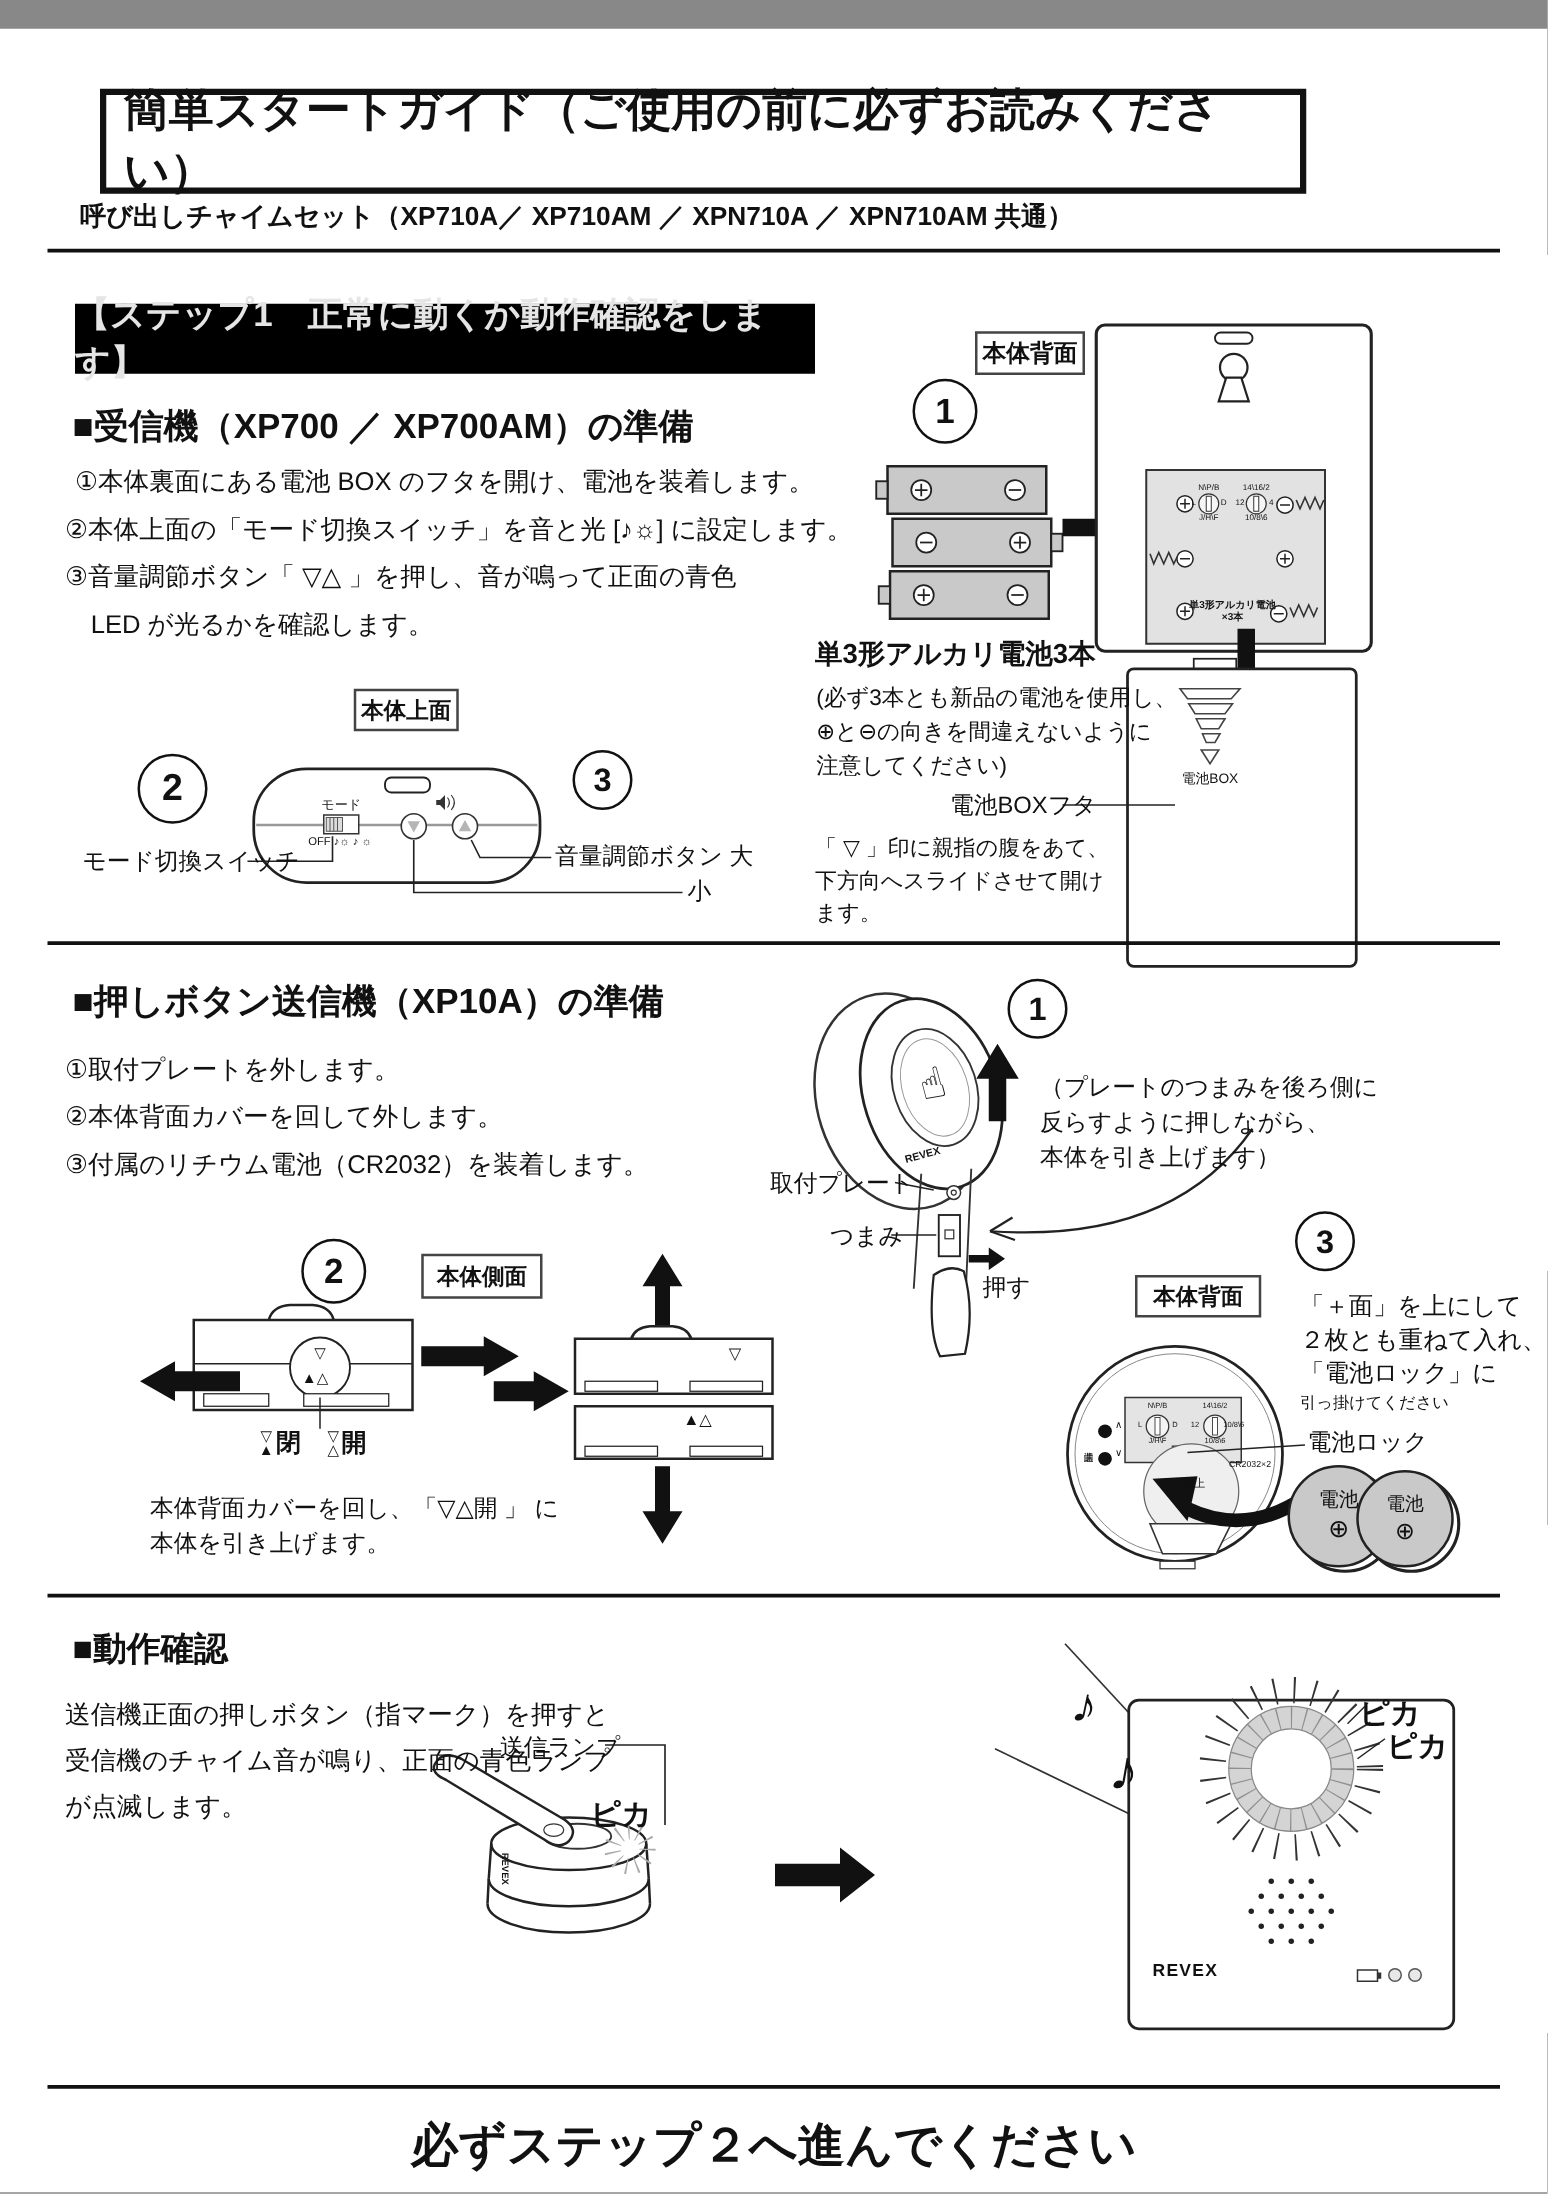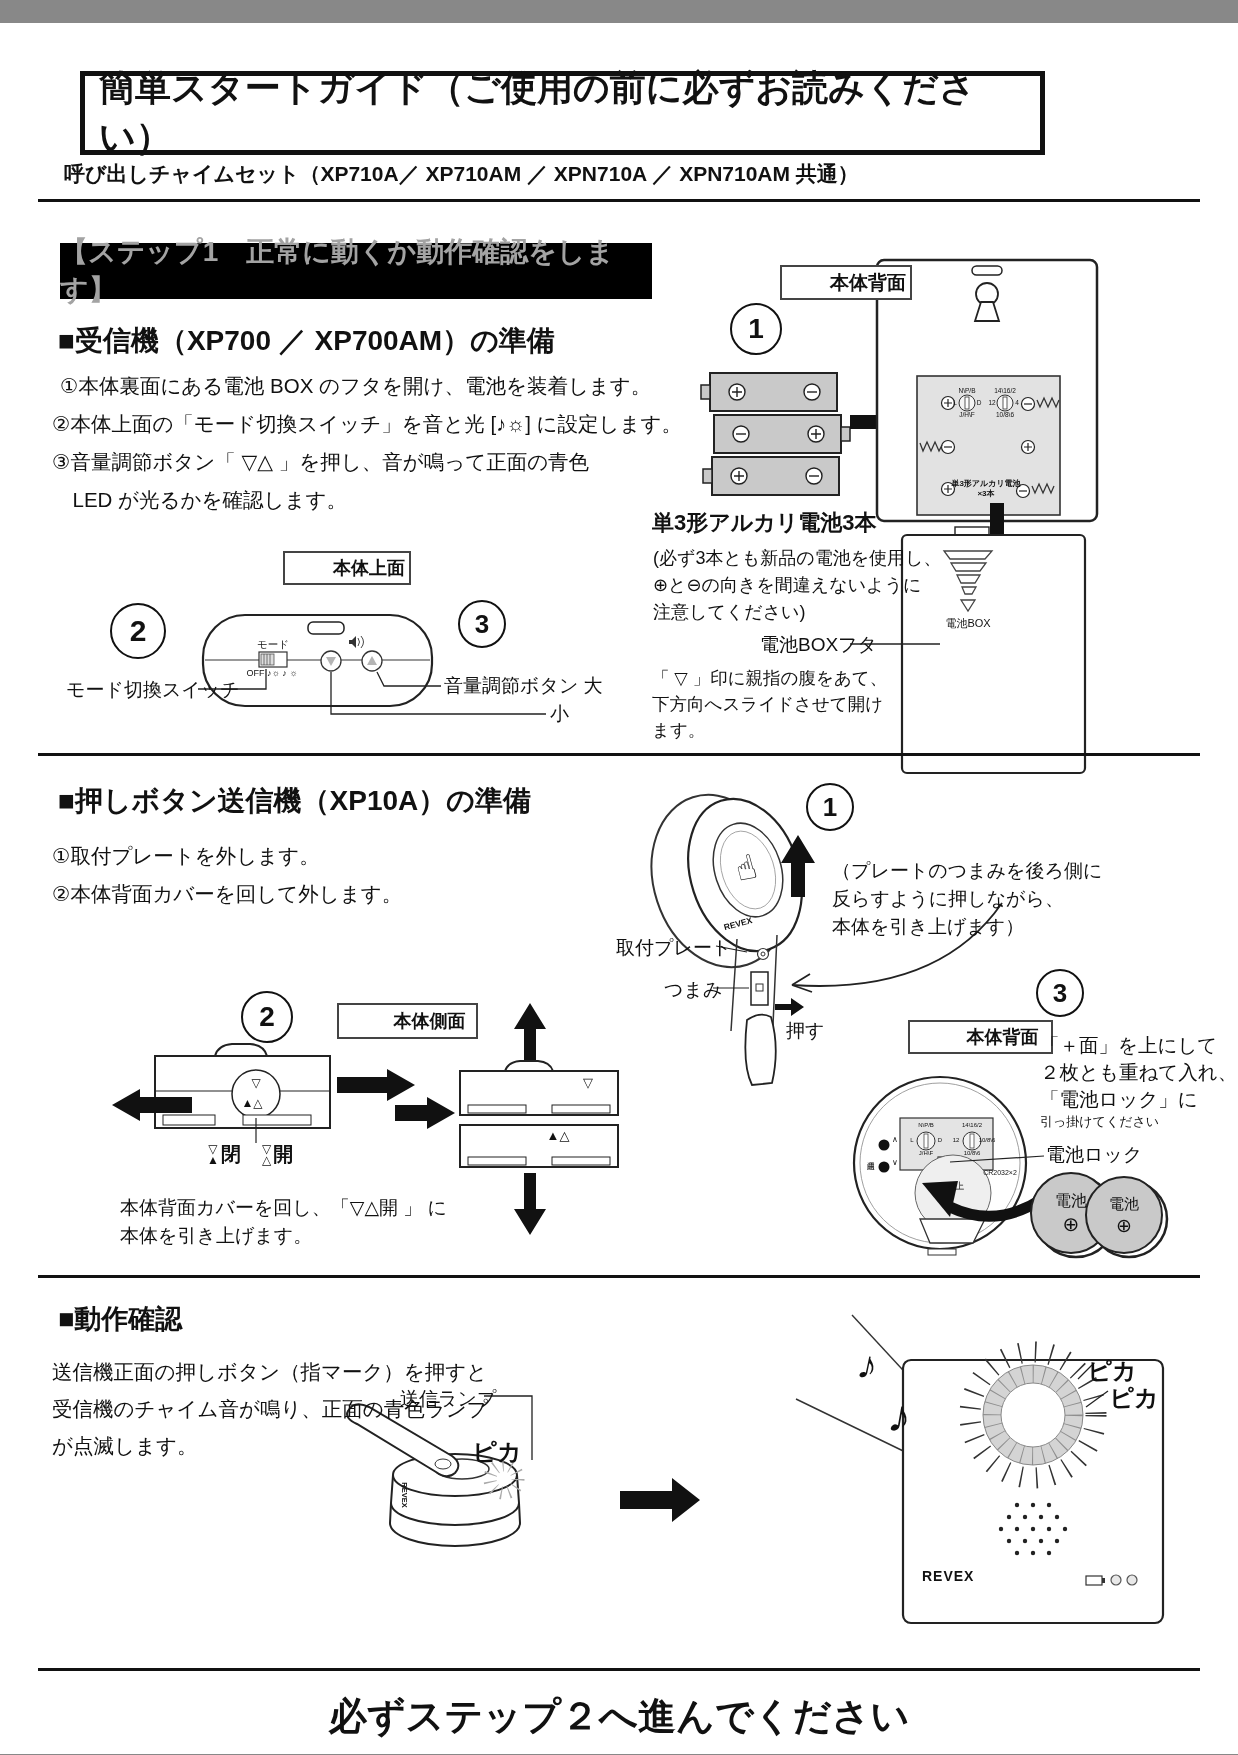--- a/index.html
+++ b/index.html
@@ -5,24 +5,24 @@
   html,body{margin:0;padding:0;background:#888;}
   #page{position:relative;width:1238px;height:1731px;background:#fff;overflow:hidden;
         font-family:"Liberation Sans","DejaVu Sans",sans-serif;color:#111;margin-top:23px;}
   .t{position:absolute;white-space:nowrap;line-height:1.25;color:#111;}
   .c{transform:translate(-50%,-50%);}
   .b{font-weight:bold;}
   .hr{position:absolute;left:38px;width:1162px;height:3px;background:#111;}
   .cn{position:absolute;border:2.5px solid #111;border-radius:50%;background:#fff;
       display:flex;align-items:center;justify-content:center;font-weight:bold;}
   .bl{position:absolute;border:2px solid #444;background:#fff;display:flex;
-      align-items:center;justify-content:center;font-weight:bold;padding-left:44px;}
+      align-items:center;justify-content:center;font-weight:bold;}
   .titlebox{position:absolute;left:80px;top:48px;width:941px;height:74px;border:5px solid #111;
       display:flex;align-items:center;padding-left:14px;font-size:36px;font-weight:bold;}
-  .banner{position:absolute;left:60px;top:220px;width:592px;height:56px;background:#000;color:#a3a3a3;
+  .banner{position:absolute;left:60px;top:220px;width:592px;height:56px;background:#000;color:#e5e5e5;
       display:flex;align-items:center;justify-content:center;font-size:28px;font-weight:bold;}
   .art{position:absolute;left:0;top:0;}
   .vtxt{writing-mode:vertical-rl;}
   .marks{position:absolute;display:flex;align-items:center;gap:2px;}
   .marks .tris{display:flex;flex-direction:column;font-size:12px;line-height:11px;text-align:center;}
   .marks .kj{font-size:20px;font-weight:bold;}
   .footer{position:absolute;left:0;top:1668px;width:100%;text-align:center;font-size:38px;font-weight:bold;}
 </style>
 </head>
 <body>
@@ -290,20 +290,21 @@
   <div class="t c" style="left:272px;top:651px;font-size:9px">OFF ♪☼ ♪ ☼</div>
   <div class="t" style="left:66px;top:655px;font-size:19px">モード切換スイッチ</div>
   <div class="t" style="left:444px;top:651px;font-size:19px">音量調節ボタン 大</div>
   <div class="t" style="left:550px;top:679px;font-size:19px">小</div>
 
   <div class="hr" style="top:730px"></div>
 
   <div class="t b" style="left:58px;top:760px;font-size:28px">■押しボタン送信機（XP10A）の準備</div>
   <div class="t" style="left:52px;top:820px;font-size:20.5px">①取付プレートを外します。</div>
   <div class="t" style="left:52px;top:858px;font-size:20.5px">②本体背面カバーを回して外します。</div>
+  <div class="t" style="left:52px;top:896px;font-size:20.5px">③付属のリチウム電池（CR2032）を装着します。</div>
 
   <div class="cn" style="left:806px;top:760px;width:44px;height:44px;font-size:26px">1</div>
   <div class="t" style="left:832px;top:836px;font-size:19px">（プレートのつまみを後ろ側に</div>
   <div class="t" style="left:832px;top:864px;font-size:19px">反らすように押しながら、</div>
   <div class="t" style="left:832px;top:892px;font-size:19px">本体を引き上げます）</div>
   <div class="t c" style="left:746px;top:845px;font-size:34px;transform:translate(-50%,-50%) rotate(-15deg)">☝</div>
   <div class="t c b" style="left:738px;top:901px;font-size:8.5px;transform:translate(-50%,-50%) rotate(-15deg)">REVEX</div>
   <div class="t" style="left:616px;top:913px;font-size:19px">取付プレート</div>
   <div class="t" style="left:664px;top:955px;font-size:19px">つまみ</div>
   <div class="t" style="left:786px;top:996px;font-size:19px">押す</div>

